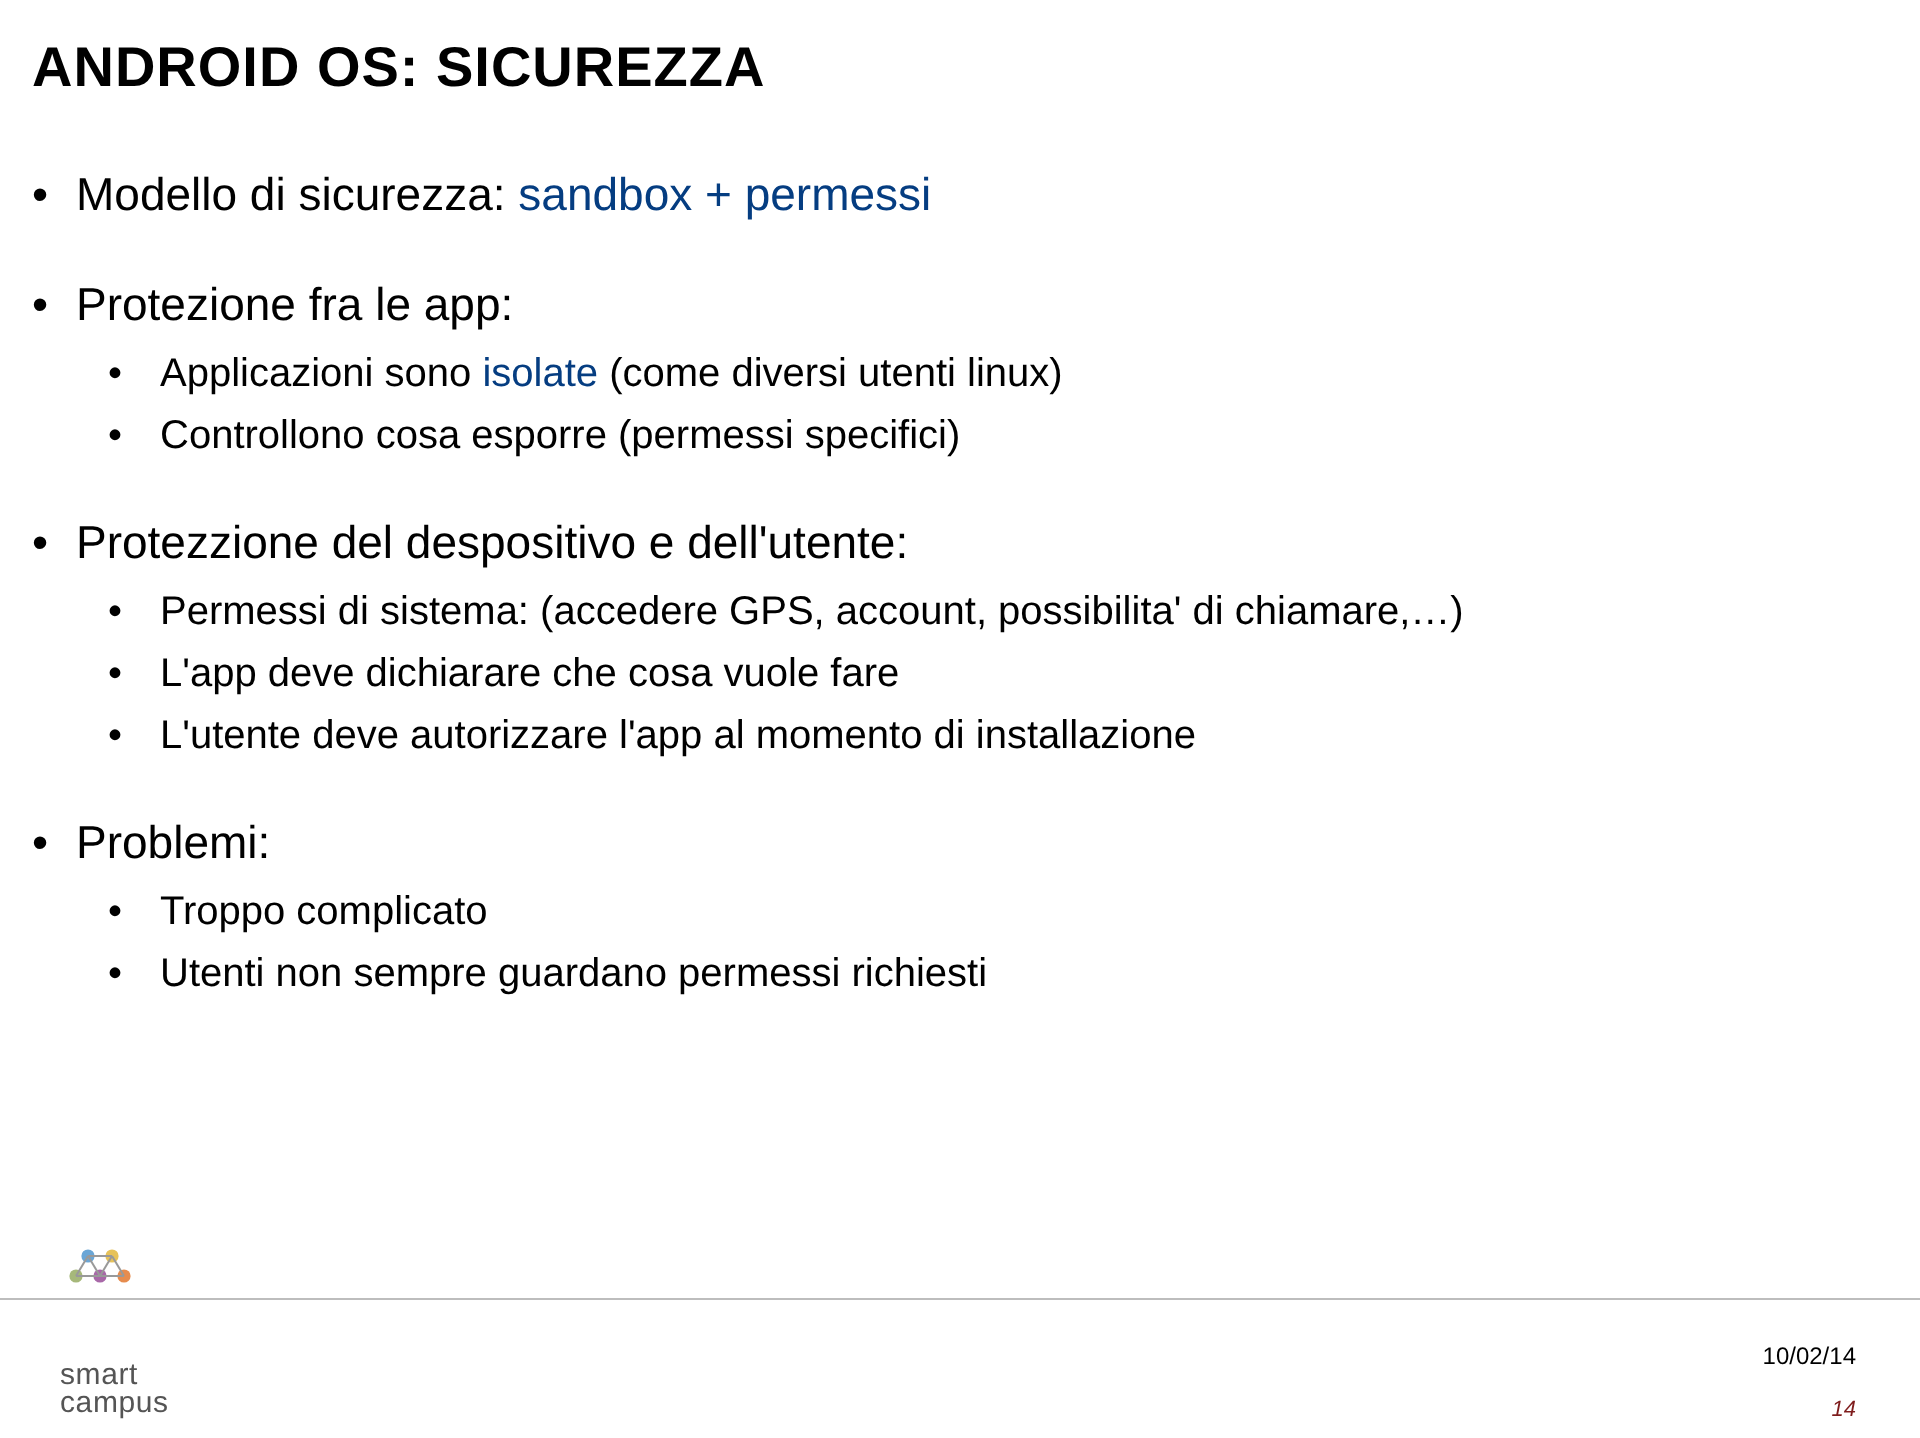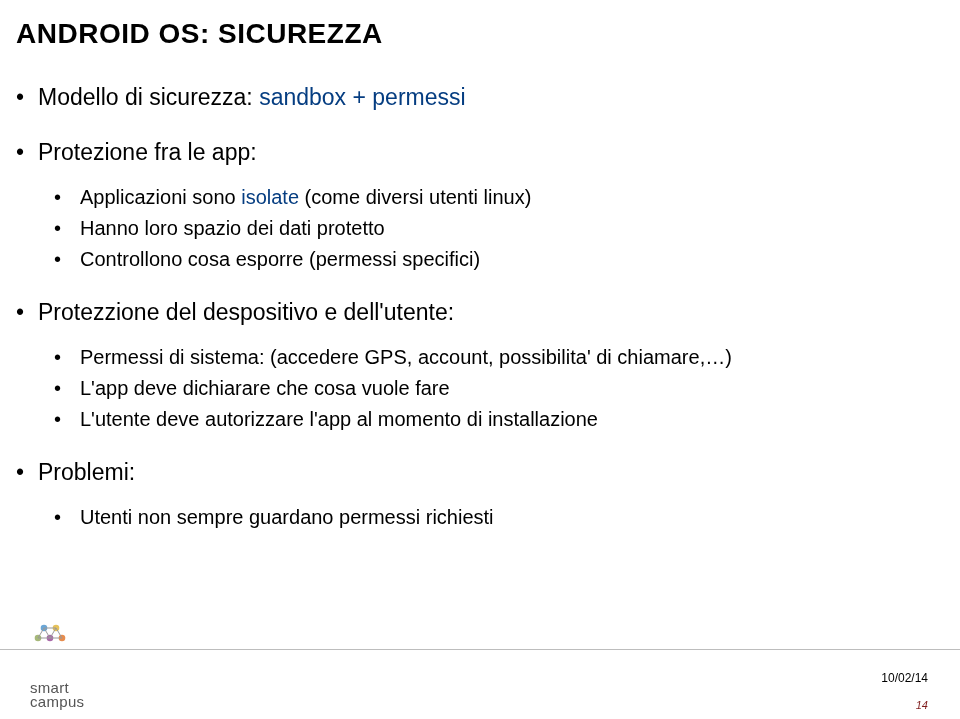--- a/index.html
+++ b/index.html
@@ -34,21 +34,21 @@
   ul.level1 > li::before {
     content: "•";
     position: absolute;
     left: 0;
     top: 0;
     font-size: 23px;
   }
   ul.level2 {
     list-style: none;
     font-size: 20px;
-    margin-top: 16px;
+    margin-top: 6px;
   }
   ul.level2 > li {
     position: relative;
     padding-left: 26px;
     margin-bottom: 4px;
     margin-left: 16px;
   }
   ul.level2 > li::before {
     content: "•";
     position: absolute;
@@ -114,37 +114,37 @@
     <li>
       <span>Modello di sicurezza: </span><span class="blue">sandbox + permessi</span>
     </li>
 
     <li>
       <span>Protezione fra le app:</span>
       <ul class="level2">
         <li>
           <span>Applicazioni sono </span><span class="blue">isolate</span><span> (come diversi utenti linux)</span>
         </li>
-        <li>Hanno loro spazio dei dati protetto</li>
         <li>Controllono cosa esporre (permessi specifici)</li>
       </ul>
     </li>
 
     <li>
       <span>Protezzione del despositivo e dell'utente:</span>
       <ul class="level2">
         <li>Permessi di sistema: (accedere GPS, account, possibilita' di chiamare,…)</li>
         <li>L'app deve dichiarare che cosa vuole fare</li>
         <li>L'utente deve autorizzare l'app al momento di installazione</li>
       </ul>
     </li>
 
     <li>
       <span>Problemi:</span>
       <ul class="level2">
+        <li>Troppo complicato</li>
         <li>Utenti non sempre guardano permessi richiesti</li>
       </ul>
     </li>
 
   </ul>
 </div>
 
 <div class="footer">
   <div class="logo">
     <svg class="logo-icon" viewBox="0 0 50 24">

